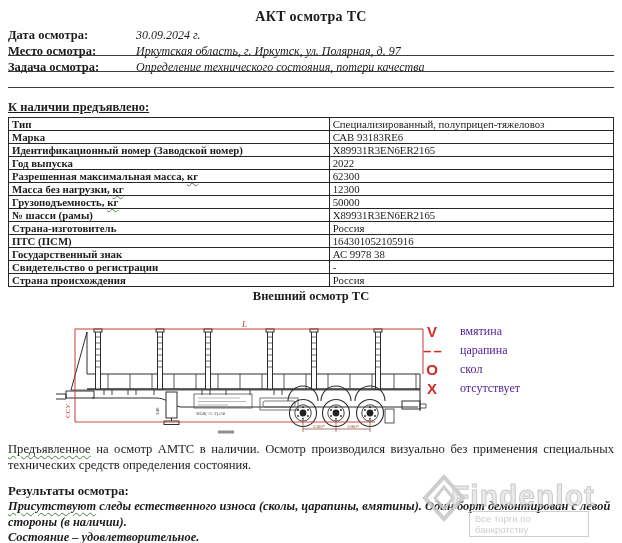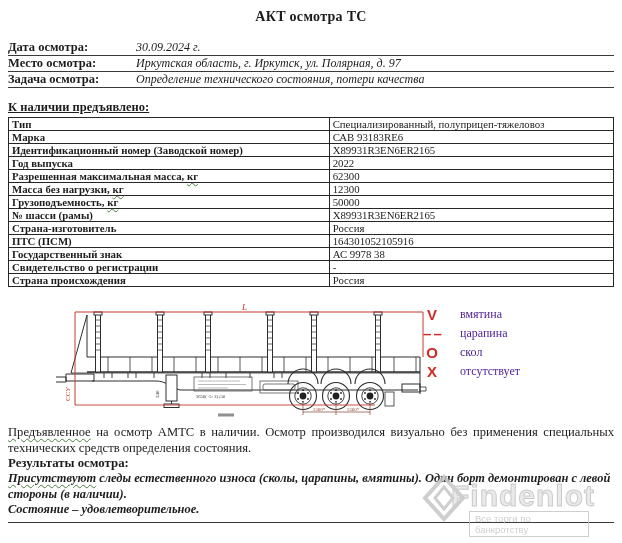--- a/index.html
+++ b/index.html
@@ -8,42 +8,42 @@
     background:#ffffff;
     font-family:"Liberation Serif", serif;
     color:#1c1c1c;
     position:relative;
     overflow:hidden;
   }
   .page { padding:6px 8px 0 8px; position:relative; }
   .doc-title { text-align:center; font-size:14px; font-weight:bold; margin-top:3px; letter-spacing:.3px; }
 
   .hdr { margin-top:15px; }
-  .hdr-row { display:flex; align-items:flex-start; border-bottom:1px solid #3a3a3a; height:16px; padding-bottom:12px; }
+  .hdr-row { display:flex; align-items:flex-end; border-bottom:1px solid #3a3a3a; height:16px; padding-bottom:12px; }
   .hdr-label { width:128px; font-weight:bold; font-size:12.5px; white-space:nowrap; }
   .hdr-value { font-style:italic; font-size:12px; white-space:nowrap; }
 
   .subheading { font-weight:bold; font-size:12.5px; text-decoration:underline; margin-top:12px; }
 
   table.specs { width:100%; border-collapse:collapse; margin-top:2px; }
   .specs td { border:1px solid #262626; font-size:10.8px; padding:0 3px; height:13px; line-height:12px; white-space:nowrap; }
   .specs td.lbl { font-weight:bold; width:53%; }
 
   .section-title { text-align:center; font-weight:bold; font-size:12.5px; margin-top:2px; }
 
   .drawing-wrap { position:relative; height:121px; margin-top:12px; }
   .trailer-svg { position:absolute; left:0; top:0; }
 
   .legend { position:absolute; left:406px; top:6px; }
   .legend-row { display:flex; align-items:center; height:19px; }
   .legend-symbol { width:36px; text-align:center; font-family:"Liberation Sans", sans-serif; font-weight:bold; font-size:15px; line-height:15px; }
   .legend-label { font-size:12px; margin-left:10px; color:#4c1d95; }
 
   .para { font-size:12.6px; text-align:justify; margin-top:4px; line-height:16px; }
-  .results-heading { font-weight:bold; font-size:12.8px; }
+  .results-heading { font-weight:bold; font-size:12.8px; margin-top:11px; }
   .results { font-style:italic; font-weight:600; font-size:12.4px; line-height:15.5px; border-bottom:1.5px solid #3a3a3a; padding-bottom:4px; }
   .wavy { text-decoration:underline; text-decoration-style:wavy; text-decoration-color:#4e7d44; text-decoration-thickness:1px; text-underline-offset:2px; }
 
   .watermark { position:absolute; right:17px; bottom:6px; width:178px; opacity:.85; pointer-events:none; }
   .wm-name {
     font-family:"Liberation Sans", sans-serif; font-weight:bold; font-size:30px; line-height:30px;
     color:rgba(200,200,200,0.45); -webkit-text-stroke:1px #c2c2c2; letter-spacing:1px; margin-left:24px;
   }
   .wm-tagline {
     display:inline-block; border:1px solid #c6c6c6; color:#c6c6c6;
@@ -125,20 +125,21 @@
         <td class="lbl"><span>Свидетельство о регистрации</span><span class="wavy"></span></td>
         <td>-</td>
       </tr>
       <tr>
         <td class="lbl"><span>Страна происхождения</span><span class="wavy"></span></td>
         <td>Россия</td>
       </tr>
     </tbody>
   </table>
 
+  <div class="section-title">Внешний осмотр ТС</div>
 
   <div class="drawing-wrap">
     <svg class="trailer-svg" width="430" height="121" viewBox="0 0 430 121">
 
       <g stroke="#2e2e2e" fill="none" stroke-width="1">
 
         <path d="M79,16 L63,74"></path>
         <path d="M79,16 L79,58"></path>
         <path d="M58,75 h28 v7 h-28 z"></path>
         <path d="M48,78 h10 v5 h-10"></path>

